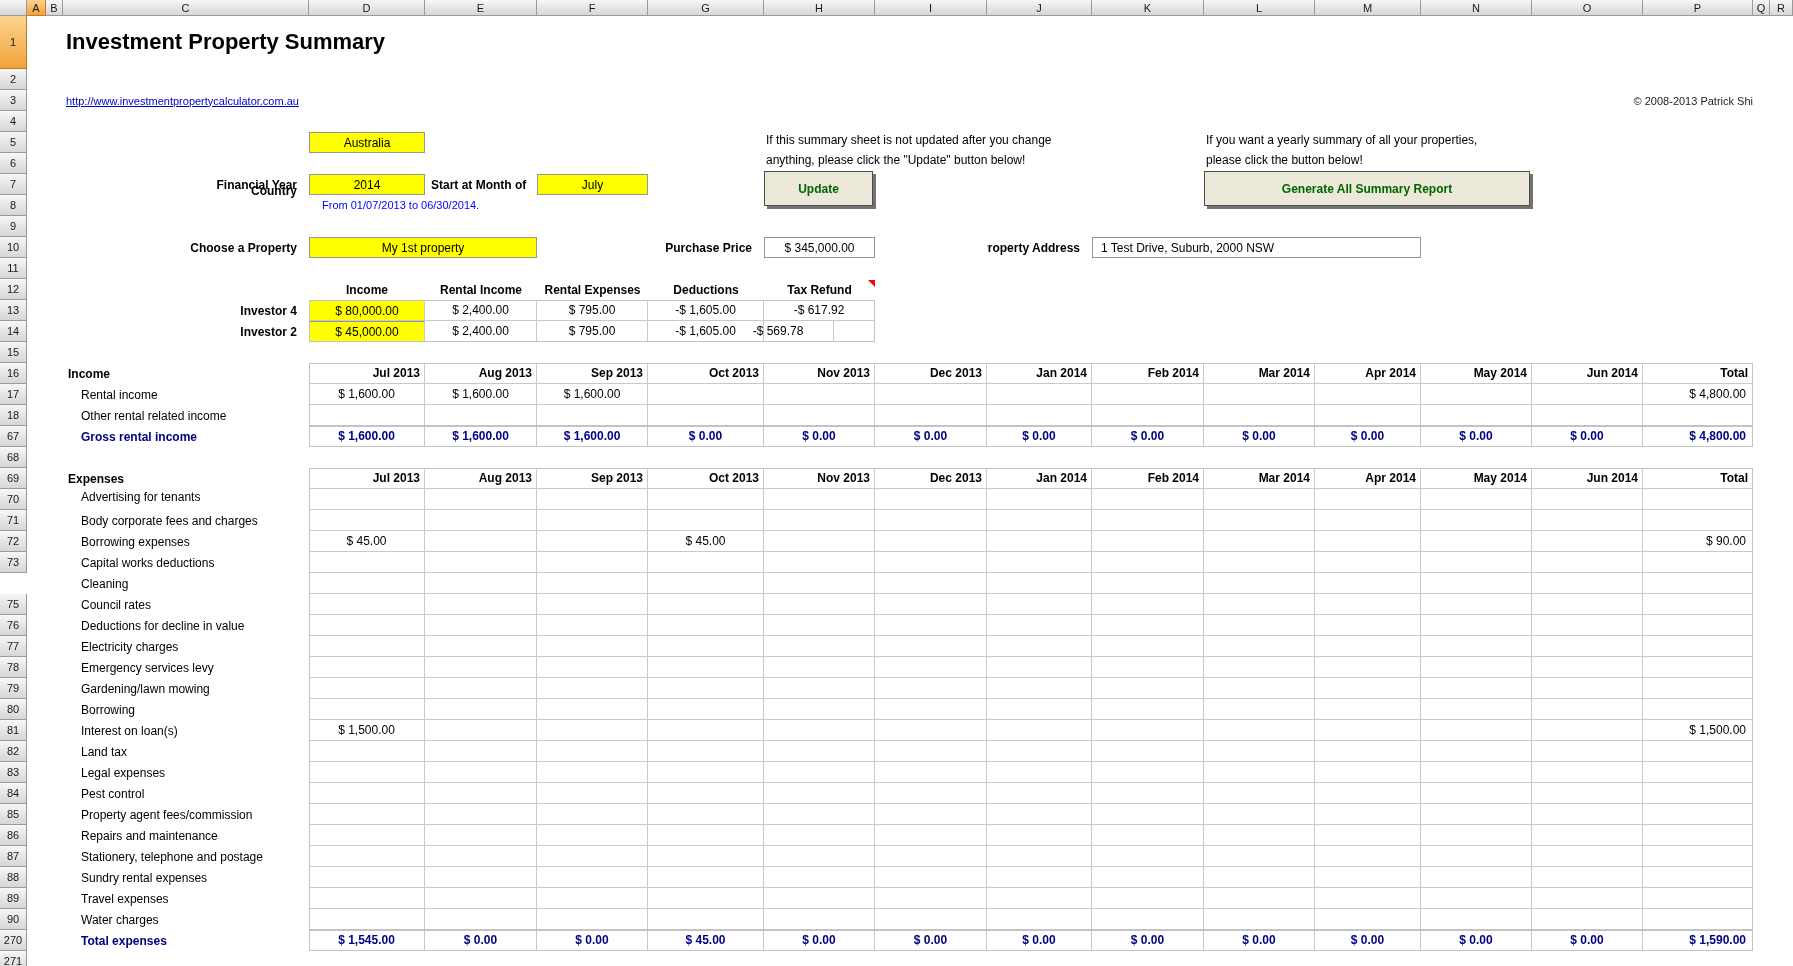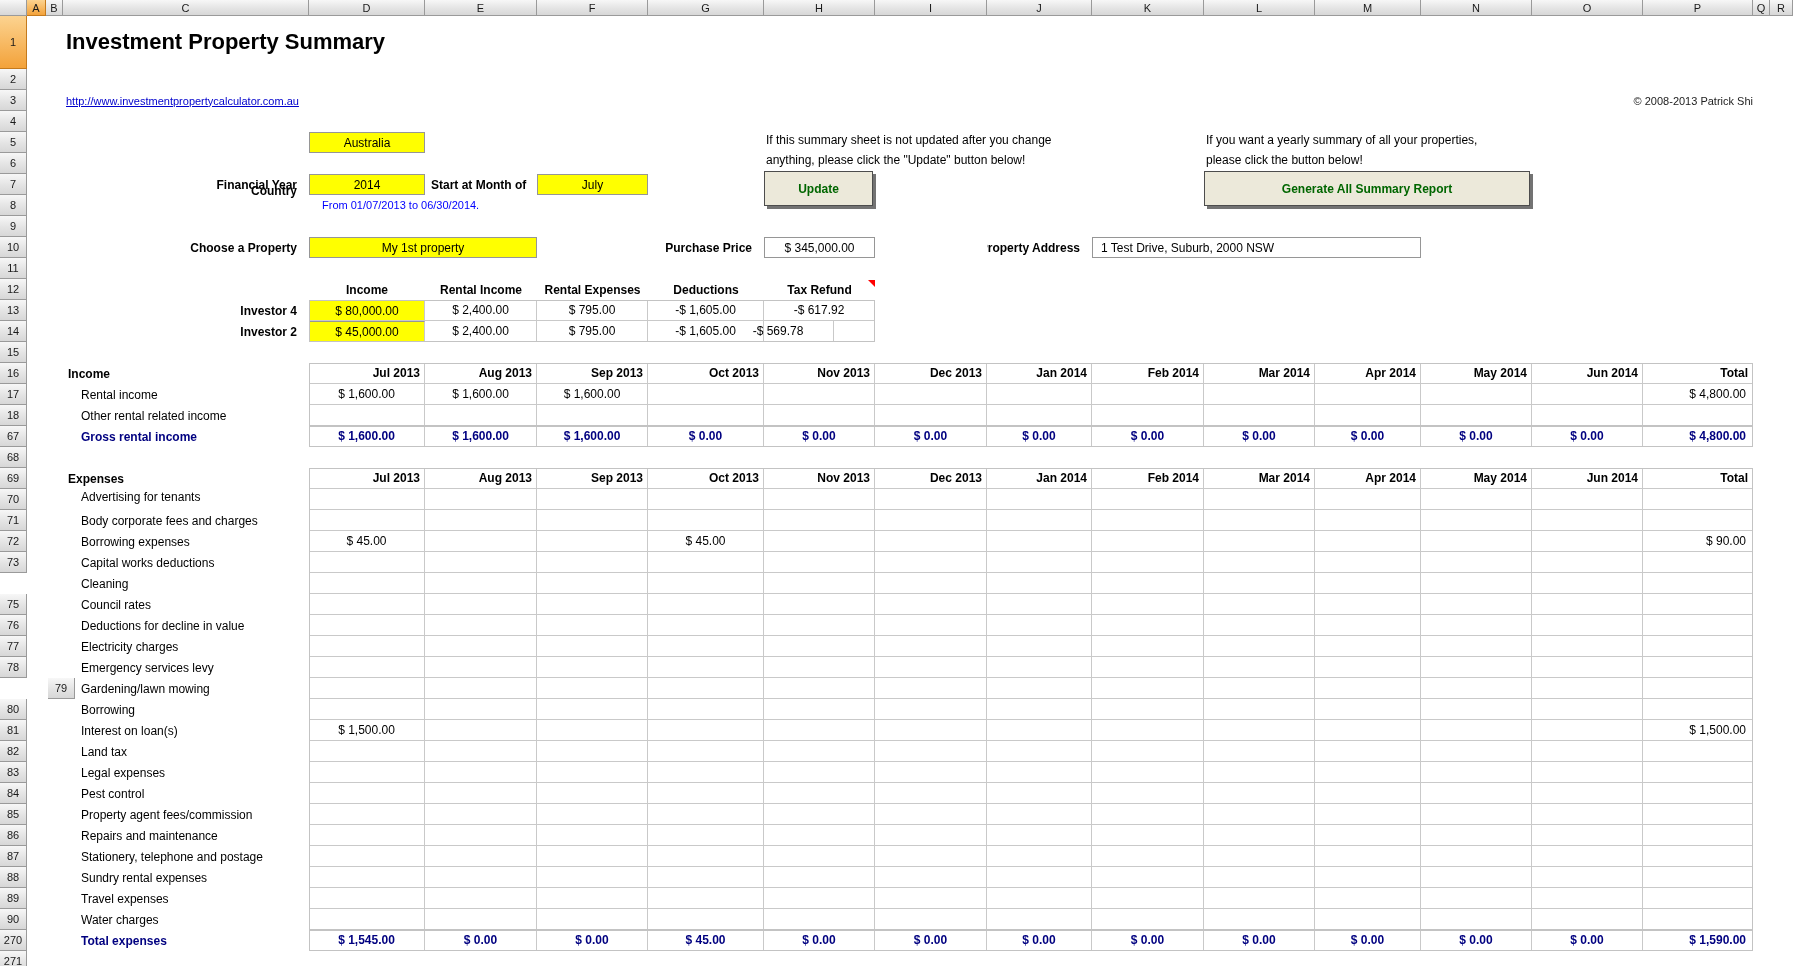--- a/index.html
+++ b/index.html
@@ -137,21 +137,21 @@
     <div class="hdr" style="left: 0px; top: 468px; width: 27px; height: 21px;">69</div>
     <div class="hdr" style="left: 0px; top: 489px; width: 27px; height: 21px;">70</div>
     <div class="hdr" style="left: 0px; top: 510px; width: 27px; height: 21px;">71</div>
     <div class="hdr" style="left: 0px; top: 531px; width: 27px; height: 21px;">72</div>
     <div class="hdr" style="left: 0px; top: 552px; width: 27px; height: 21px;">73</div>
     <div class="hdr" style="left: 0px; top: 573px; width: 27px; height: 21px; margin-top: 45px;">74</div>
     <div class="hdr" style="left: 0px; top: 594px; width: 27px; height: 21px;">75</div>
     <div class="hdr" style="left: 0px; top: 615px; width: 27px; height: 21px;">76</div>
     <div class="hdr" style="left: 0px; top: 636px; width: 27px; height: 21px;">77</div>
     <div class="hdr" style="left: 0px; top: 657px; width: 27px; height: 21px;">78</div>
-    <div class="hdr" style="left: 0px; top: 678px; width: 27px; height: 21px; margin-left: 48px;">79</div>
+    <div class="hdr" style="left: 0px; top: 678px; width: 27px; height: 21px;">79</div>
     <div class="hdr" style="left: 0px; top: 699px; width: 27px; height: 21px;">80</div>
     <div class="hdr" style="left: 0px; top: 720px; width: 27px; height: 21px;">81</div>
     <div class="hdr" style="left: 0px; top: 741px; width: 27px; height: 21px;">82</div>
     <div class="hdr" style="left: 0px; top: 762px; width: 27px; height: 21px;">83</div>
     <div class="hdr" style="left: 0px; top: 783px; width: 27px; height: 21px;">84</div>
     <div class="hdr" style="left: 0px; top: 804px; width: 27px; height: 21px;">85</div>
     <div class="hdr" style="left: 0px; top: 825px; width: 27px; height: 21px;">86</div>
     <div class="hdr" style="left: 0px; top: 846px; width: 27px; height: 21px;">87</div>
     <div class="hdr" style="left: 0px; top: 867px; width: 27px; height: 21px;">88</div>
     <div class="hdr" style="left: 0px; top: 888px; width: 27px; height: 21px;">89</div>

